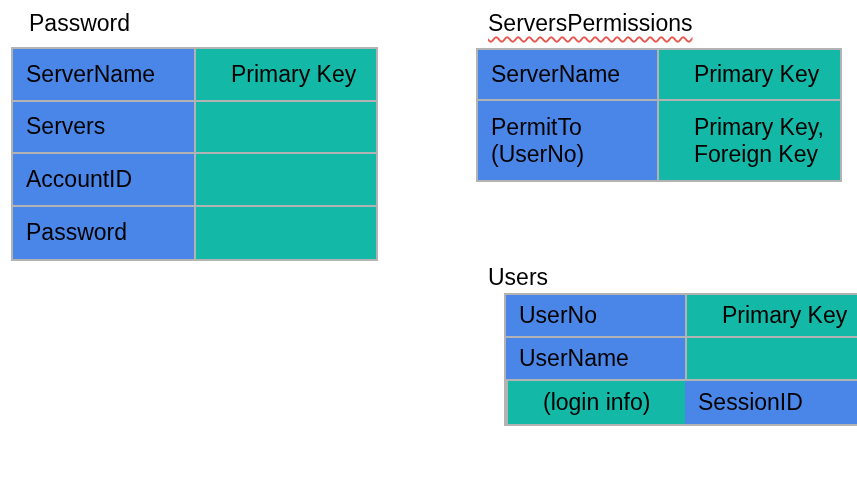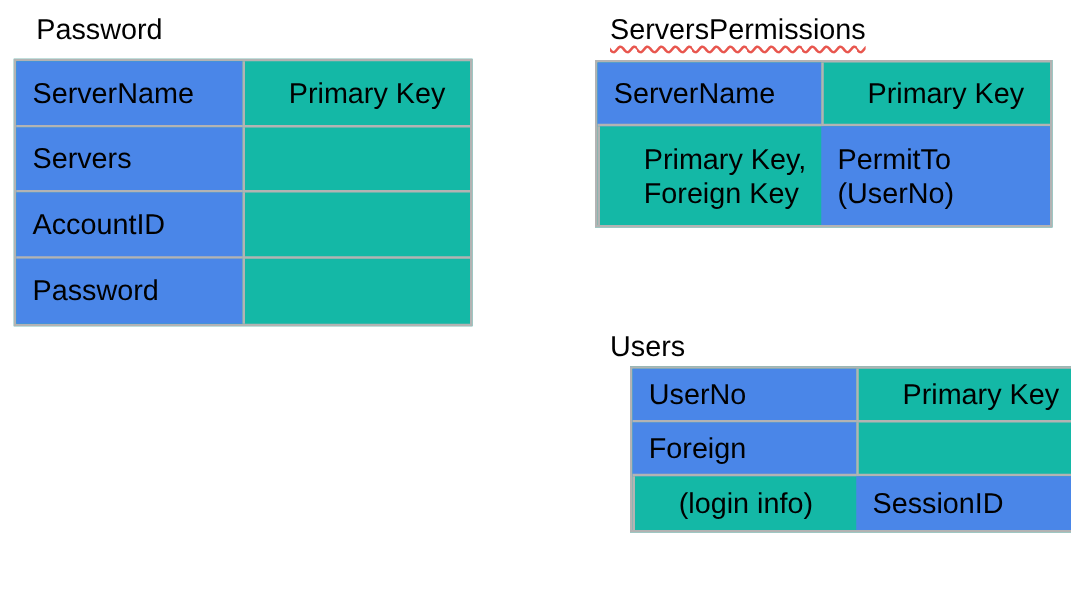--- a/index.html
+++ b/index.html
@@ -86,28 +86,28 @@
 </div>
 
 <div class="title" id="title-servers-permissions">
   <span class="squiggly">ServersPermissions</span>
 </div>
 
 <div class="tbl" id="tbl-servers-permissions">
   <div class="cell field">ServerName</div>
   <div class="cell note">Primary Key</div>
 
+  <div class="cell field last">PermitTo (UserNo)</div>
   <div class="cell note last">Primary Key, Foreign Key</div>
-  <div class="cell field last">PermitTo (UserNo)</div>
 </div>
 
 <div class="title" id="title-users">Users</div>
 
 <div class="tbl" id="tbl-users">
   <div class="cell field">UserNo</div>
   <div class="cell note">Primary Key</div>
 
-  <div class="cell field">Foreign</div>
+  <div class="cell field">UserName</div>
   <div class="cell note"></div>
 
   <div class="cell note last">(login info)</div>
   <div class="cell field last">SessionID</div>
 </div>
 
 </body></html>

